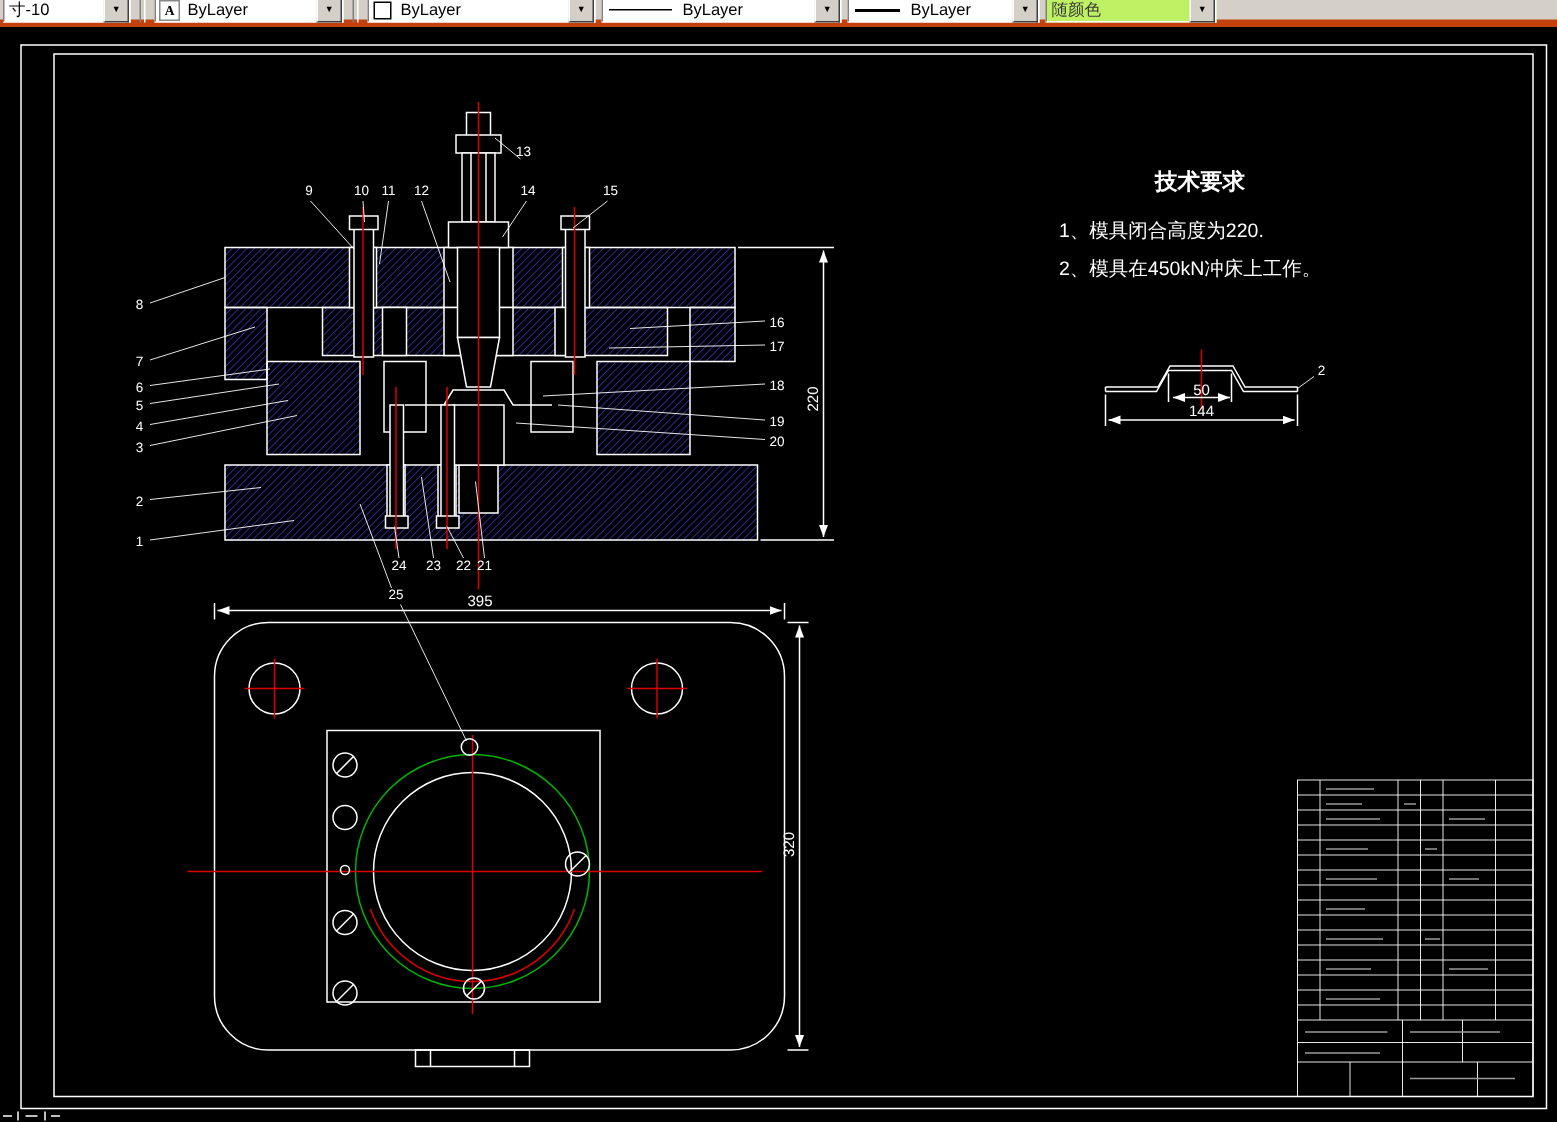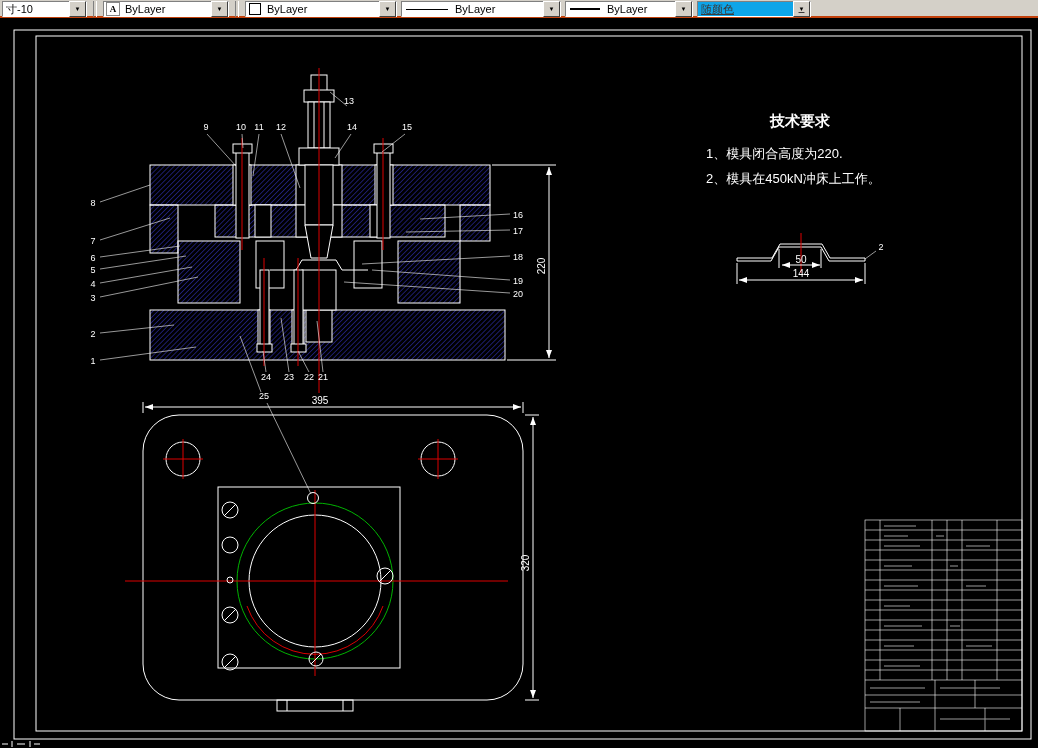--- a/index.html
+++ b/index.html
@@ -1,25 +1,25 @@
 <!DOCTYPE html>
 <html style="--canvas_bg: #000000; --line: #ffffff; --centerline: #dd0000; --aux_green: #00b400; --hatch: #2a2aa0; --toolbar_bg: #d4d0c8;"><head>
 <meta charset="utf-8">
 <style>
   html,body{margin:0;padding:0;background:#555;}
   .screen{width:1038px;height:748px;position:relative;overflow:hidden;background:#000;
           font-family:"Liberation Sans",sans-serif;}
   
   .toolbar{position:absolute;top:0;left:0;width:100%;height:18px;
-           background:var(--toolbar_bg,#d4d0c8);border-bottom:2px solid #c2410c;
-           display:flex;align-items:flex-start;gap:4px;padding:1px 2px;box-sizing:border-box;
+           background:var(--toolbar_bg,#d4d0c8);border-bottom:5px solid #c2410c;
+           display:flex;align-items:center;gap:4px;padding:1px 2px;box-sizing:border-box;
            font-size:11px;color:#000;}
   .combo{height:16px;background:#fff;border:1px solid;border-color:#808080 #fff #fff #808080;
          display:flex;align-items:center;box-sizing:border-box;flex:0 0 auto;}
-  .combo.disabled{background:#0ea5e9;color:#3a3a3a;text-decoration:underline;}
+  .combo.disabled{background:#bef264;color:#3a3a3a;}
   .combo-text{flex:1;overflow:hidden;white-space:nowrap;padding:0 3px;line-height:14px;}
   .combo-arrow{width:15px;height:14px;flex:0 0 15px;background:#d4d0c8;
                border:1px solid;border-color:#fff #404040 #404040 #fff;
                font-size:6px;display:flex;align-items:center;justify-content:center;color:#000;}
   .sep{width:2px;height:16px;border-left:1px solid #808080;border-right:1px solid #fff;margin:0 2px;flex:0 0 2px;}
   .swatch{width:10px;height:10px;background:#fff;border:1px solid #000;margin:0 3px;flex:0 0 10px;}
   .ts-icon{width:12px;height:12px;font:bold 9px "Liberation Serif",serif;display:flex;align-items:center;
            justify-content:center;border:1px solid #888;background:#fff;margin:0 2px;flex:0 0 12px;}
   .ltline{width:42px;height:0;border-top:1px solid #000;margin:0 4px;flex:0 0 42px;}
   .lwline{width:30px;height:2px;background:#000;margin:0 4px;flex:0 0 30px;}

